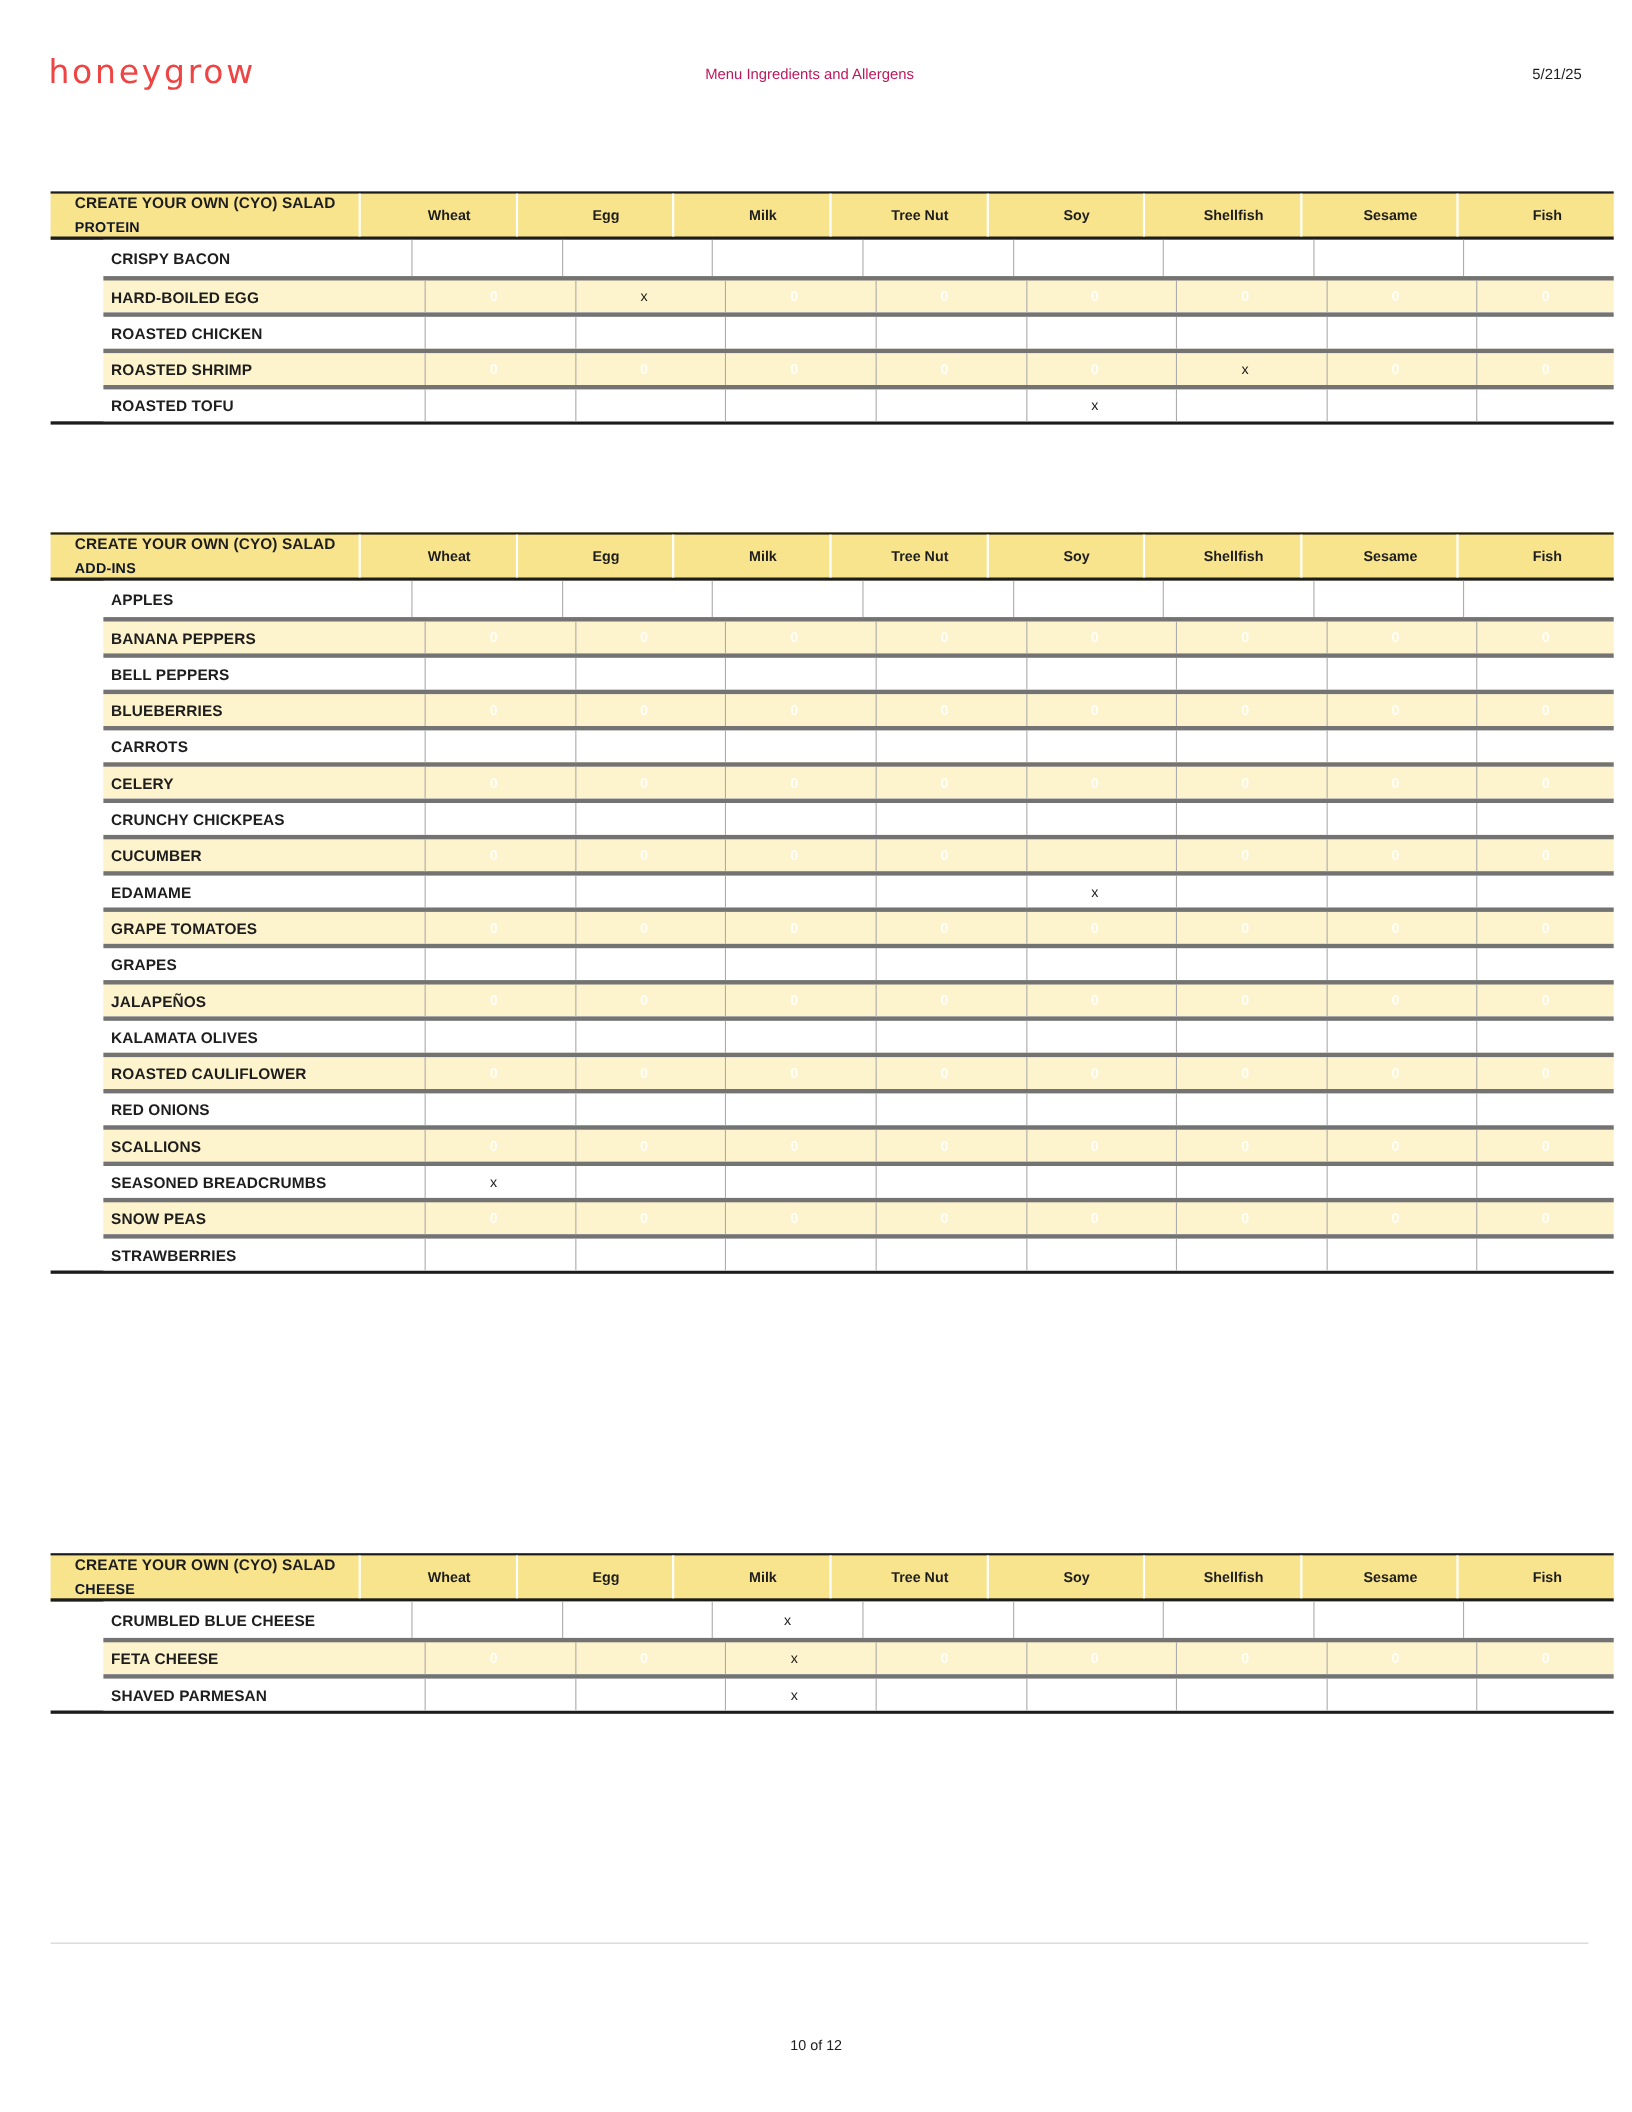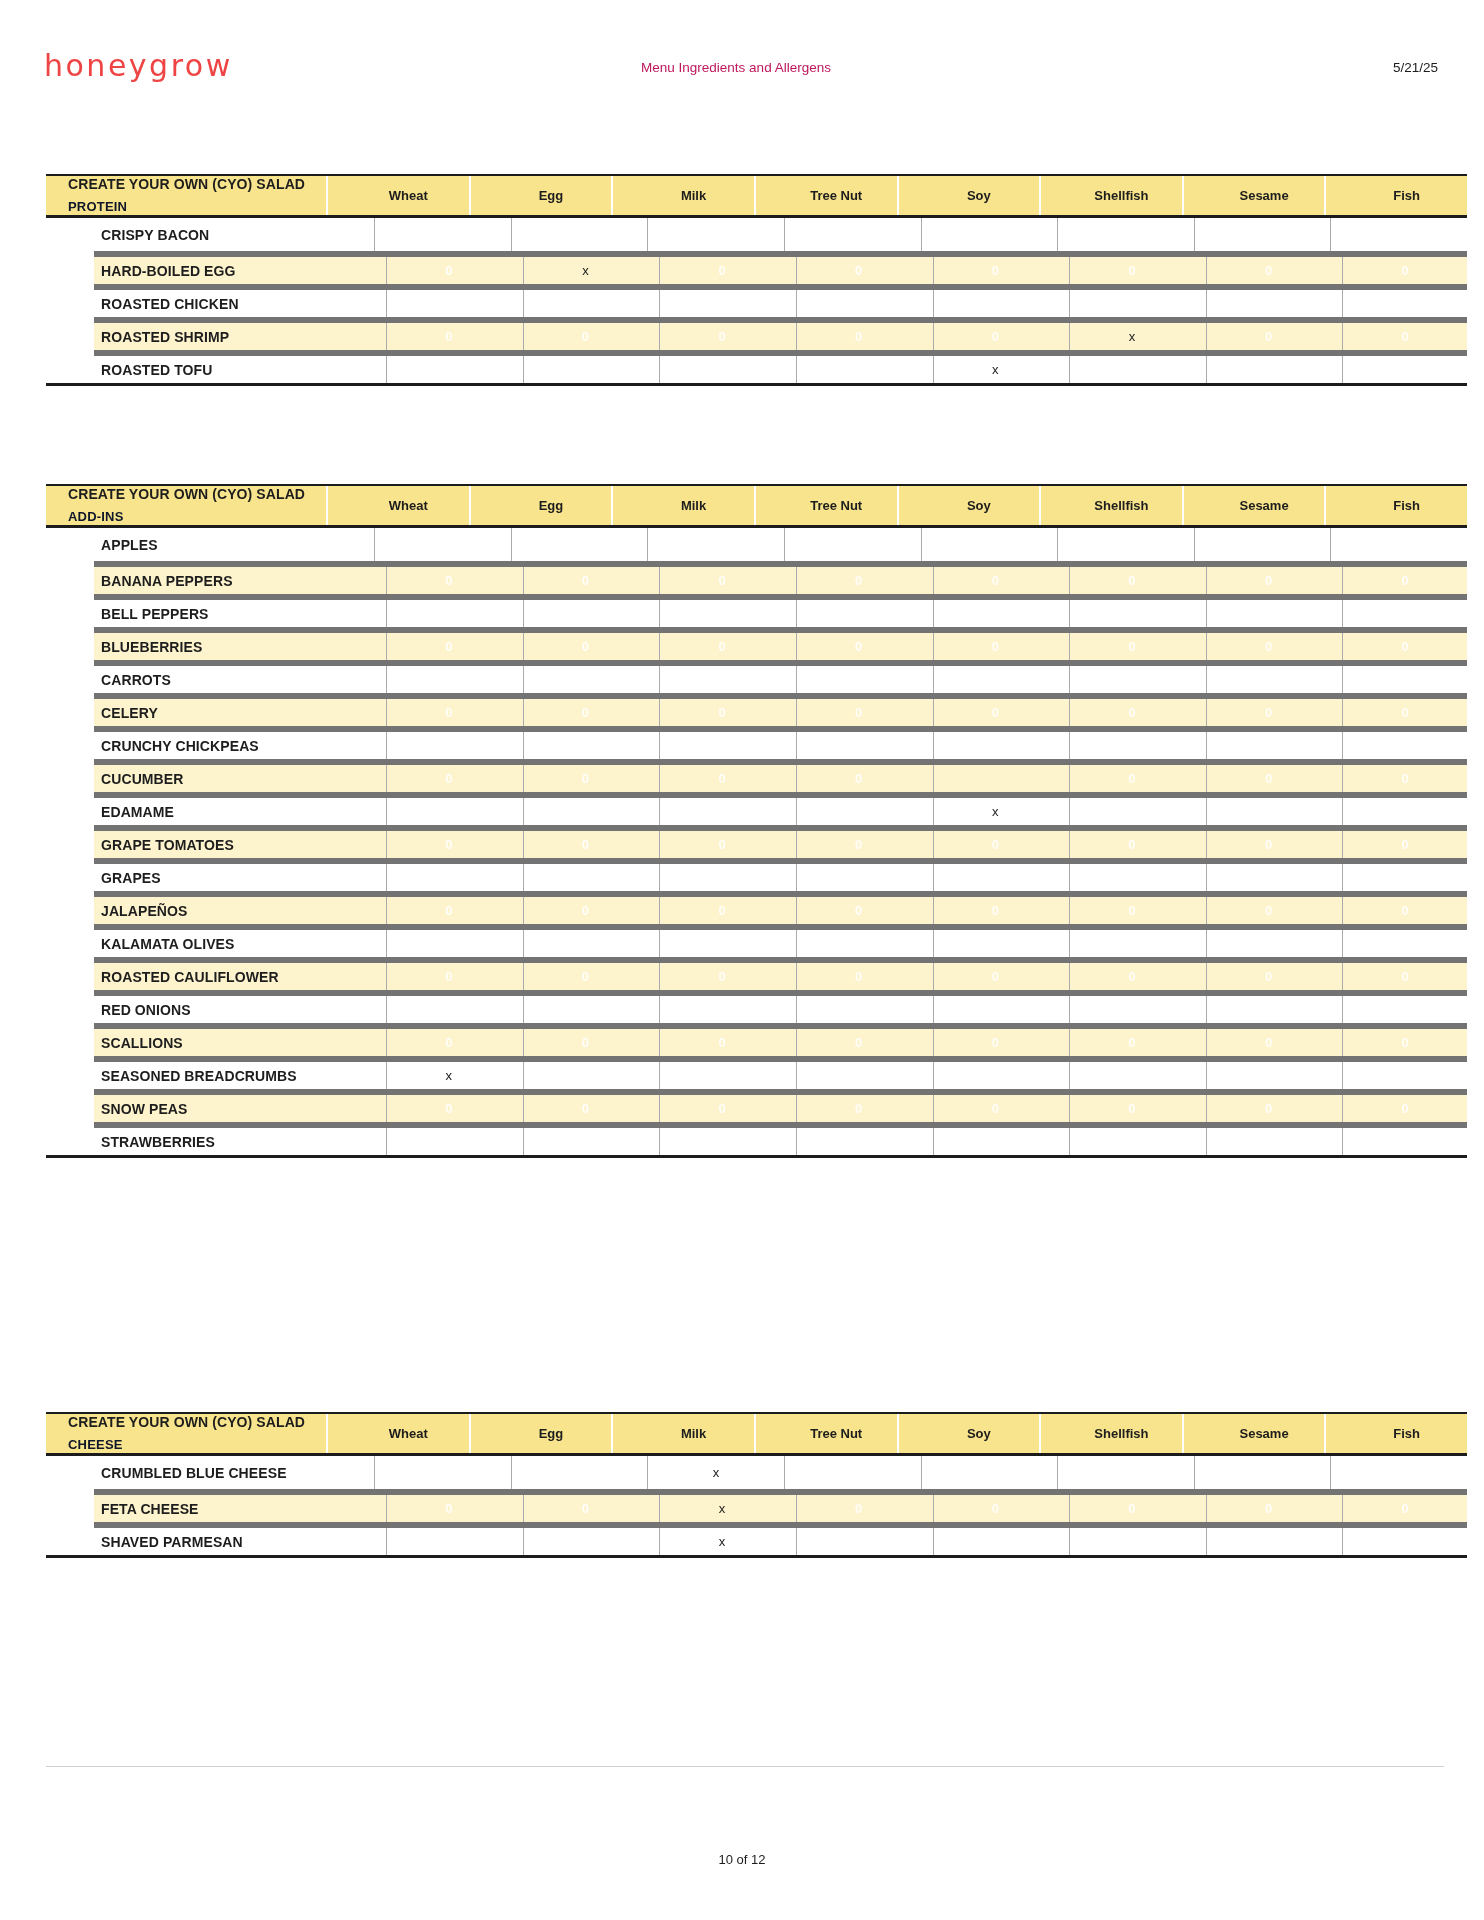--- a/index.html
+++ b/index.html
@@ -52,21 +52,21 @@
     display:flex; align-items:center; justify-content:center;
     font-weight:bold; font-size:13px;
     border-left:2px solid #ffffff;
     padding-left:20px;
   }
 
   .trow {
     display:grid; grid-template-columns:280px repeat(8, 1fr);
     height:33px; background:#ffffff;margin-left:48px;
   }
-  .trow + .trow { border-top:6px solid #737373;gap:12px; }
+  .trow + .trow { border-top:4px solid #737373;gap:12px; }
   .trow.shaded { background:#FDF3CD; }
   .rname {
     display:flex; align-items:center; padding-left:7px;
     font-weight:bold; font-size:14px; letter-spacing:0.1px;
   }
   .cell {
     display:flex; align-items:center; justify-content:center;
     font-size:13px;
     border-left:1px solid #ABABAB;
   }

